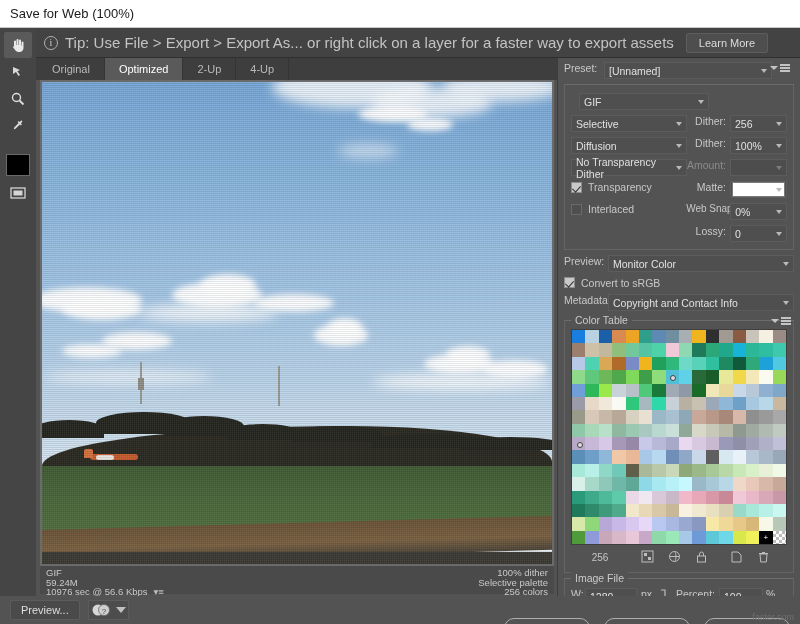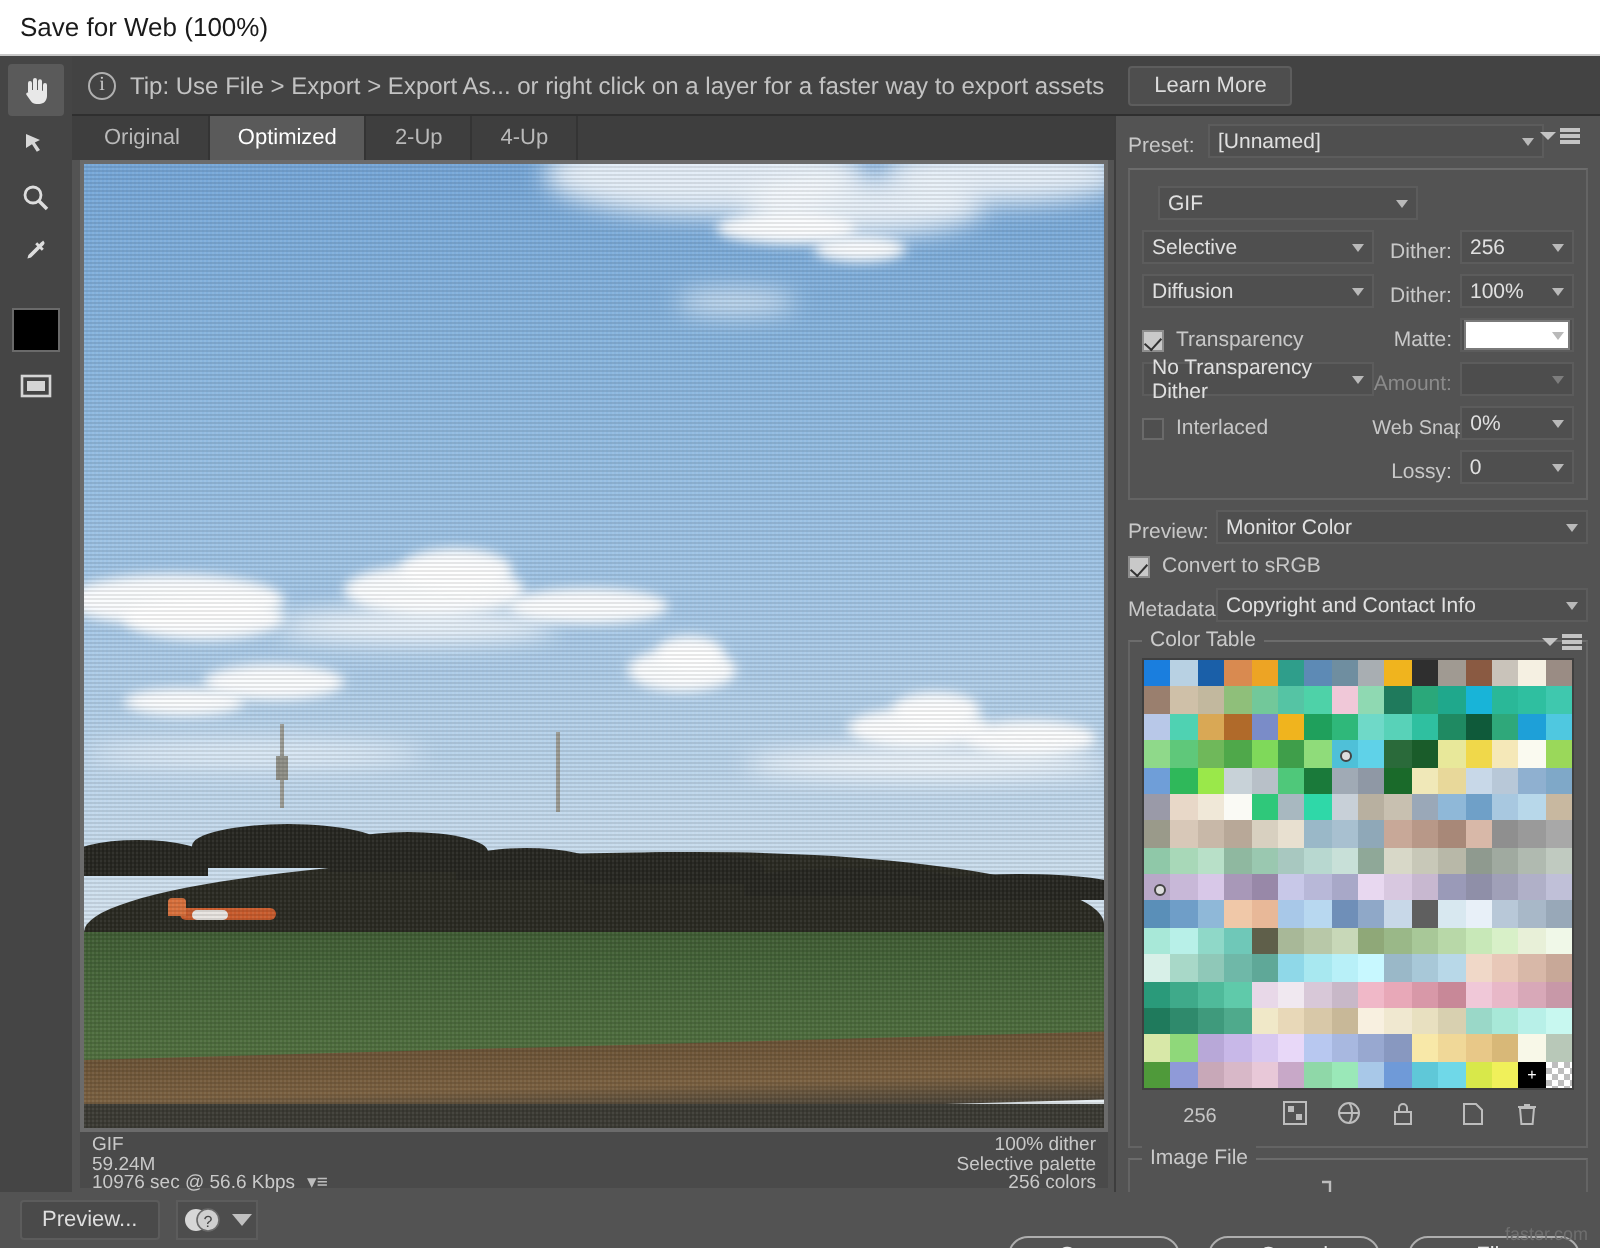--- a/index.html
+++ b/index.html
@@ -27,21 +27,21 @@
     position:absolute; top:0; left:36px; right:0; height:30px;
     background:#434343; display:flex; align-items:center; padding-left:8px;
     border-bottom: 1px solid #2f2f2f;
   }
   .info-icon {
     width:14px; height:14px; border-radius:50%;
     border:1px solid #b0b0b0; color:#c9c9c9;
     font-size:10px; line-height:12px; text-align:center;
     font-family:"Liberation Serif", serif; margin-right:7px; flex:none;
   }
-  .tip-text { font-size:12px; color:#c3c3c3; white-space:nowrap; }
+  .tip-text { font-size:15px; color:#c3c3c3; white-space:nowrap; }
   .learn-more {
     margin-left:12px; background:#4e4e4e; border:1px solid #5d5d5d;
     color:#dcdcdc; font-size:11px; padding:3px 12px; border-radius:2px;
   }
 
   
   .toolbar {
     position:absolute; top:0; left:0; width:36px; bottom:0; background:#454545;
     padding-top:4px;
   }
@@ -160,21 +160,21 @@
     background:#535353; padding:4px 6px 0 6px;
   }
   .group {
     border:1px solid #646464; border-top-color:#6c6c6c;
     padding:6px 6px 7px; margin-bottom:5px; position:relative;
   }
   .group-title {
     position:absolute; top:-7px; left:6px; background:#535353;
     padding:0 4px; font-size:10.5px; color:#cacaca;
   }
-  .row { display:flex; align-items:flex-end; margin-bottom:5px; }
+  .row { display:flex; align-items:flex-start; margin-bottom:5px; }
   .row:last-child { margin-bottom:0; }
   .lbl { font-size:10.5px; color:#c8c8c8; white-space:nowrap; }
   .lbl.dim { color:#8b8b8b; }
   .sel {
     background:#4f4f4f; border:1px solid #5c5c5c; height:17px;
     font-size:10.5px; color:#e0e0e0; display:flex; align-items:center;
     padding:0 4px; position:relative;
   }
   .sel.dim { color:#8b8b8b; background:#4d4d4d; }
   .sel .caret {
@@ -456,38 +456,38 @@
           <span>Diffusion</span>
             <span class="caret"></span>
         </div>
         <div class="lbl" style="width:44px;text-align:right;padding-right:4px;">Dither:</div>
         <div class="sel" style="width:58px;">
           <span>100%</span>
             <span class="caret"></span>
         </div>
       </div>
       <div class="row">
+        <div class="sel" style="width:118px;">
+          <span>No Transparency Dither</span>
+            <span class="caret"></span>
+        </div>
+        <div class="lbl dim" style="width:44px;text-align:right;padding-right:4px;">Amount:</div>
+        <div class="sel dim" style="width:58px;">
+          <span></span>
+            <span class="caret"></span>
+        </div>
+      </div>
+      <div class="row">
         <div style="width:118px;display:flex;align-items:center;">
           <span class="cbx on"></span>
           <span class="lbl">Transparency</span>
         </div>
         <div class="lbl" style="width:44px;text-align:right;padding-right:4px;">Matte:</div>
         <div class="sel" style="width:58px;padding:1px;">
           <span class="matte-swatch"></span>
-            <span class="caret"></span>
-        </div>
-      </div>
-      <div class="row">
-        <div class="sel" style="width:118px;">
-          <span>No Transparency Dither</span>
-            <span class="caret"></span>
-        </div>
-        <div class="lbl dim" style="width:44px;text-align:right;padding-right:4px;">Amount:</div>
-        <div class="sel dim" style="width:58px;">
-          <span></span>
             <span class="caret"></span>
         </div>
       </div>
       <div class="row">
         <div style="width:118px;display:flex;align-items:center;">
           <span class="cbx off"></span>
           <span class="lbl">Interlaced</span>
         </div>
         <div class="lbl" style="width:44px;text-align:right;padding-right:4px;font-size:10px;">Web Snap:</div>
         <div class="sel" style="width:58px;">

